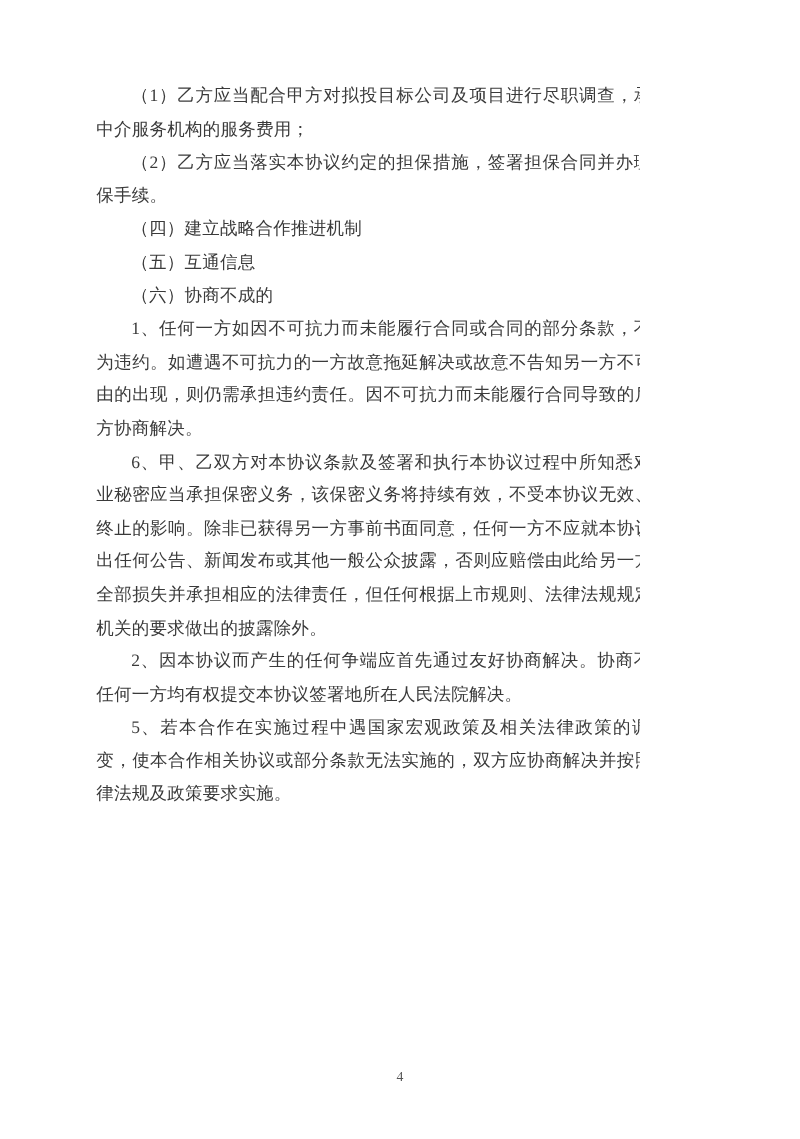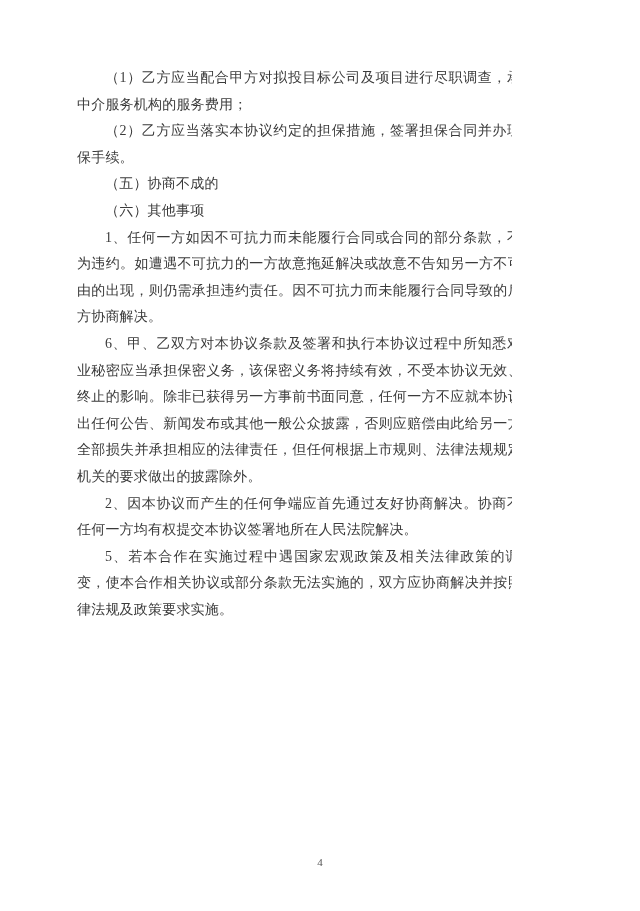--- a/index.html
+++ b/index.html
@@ -46,21 +46,22 @@
     line-height: 16px;
   }
 </style>
 </head>
 <body>
 
 <div class="page">
   <div class="content">
     <p>（1）乙方应当配合甲方对拟投目标公司及项目进行尽职调查，承担相关中介服务机构的服务费用；</p>
     <p>（2）乙方应当落实本协议约定的担保措施，签署担保合同并办理相关担保手续。</p>
-    <p class="heading">（五）协商不成的</p>
-    <p class="heading">（六）其他事项</p>
+    <p class="heading">（四）建立战略合作推进机制</p>
+    <p class="heading">（五）互通信息</p>
+    <p class="heading">（六）协商不成的</p>
     <p>1、任何一方如因不可抗力而未能履行合同或合同的部分条款，不应认定为违约。如遭遇不可抗力的一方故意拖延解决或故意不告知另一方不可抗力事由的出现，则仍需承担违约责任。因不可抗力而未能履行合同导致的后果由双方协商解决。</p>
     <p>6、甲、乙双方对本协议条款及签署和执行本协议过程中所知悉对方的商业秘密应当承担保密义务，该保密义务将持续有效，不受本协议无效、失效、终止的影响。除非已获得另一方事前书面同意，任何一方不应就本协议内容作出任何公告、新闻发布或其他一般公众披露，否则应赔偿由此给另一方造成的全部损失并承担相应的法律责任，但任何根据上市规则、法律法规规定及审批机关的要求做出的披露除外。</p>
     <p>2、因本协议而产生的任何争端应首先通过友好协商解决。协商不成的，任何一方均有权提交本协议签署地所在人民法院解决。</p>
     <p>5、若本合作在实施过程中遇国家宏观政策及相关法律政策的调整或改变，使本合作相关协议或部分条款无法实施的，双方应协商解决并按照国家法律法规及政策要求实施。</p>
   </div>
   <div class="page-footer">4</div>
 </div>
 
 </body></html>

